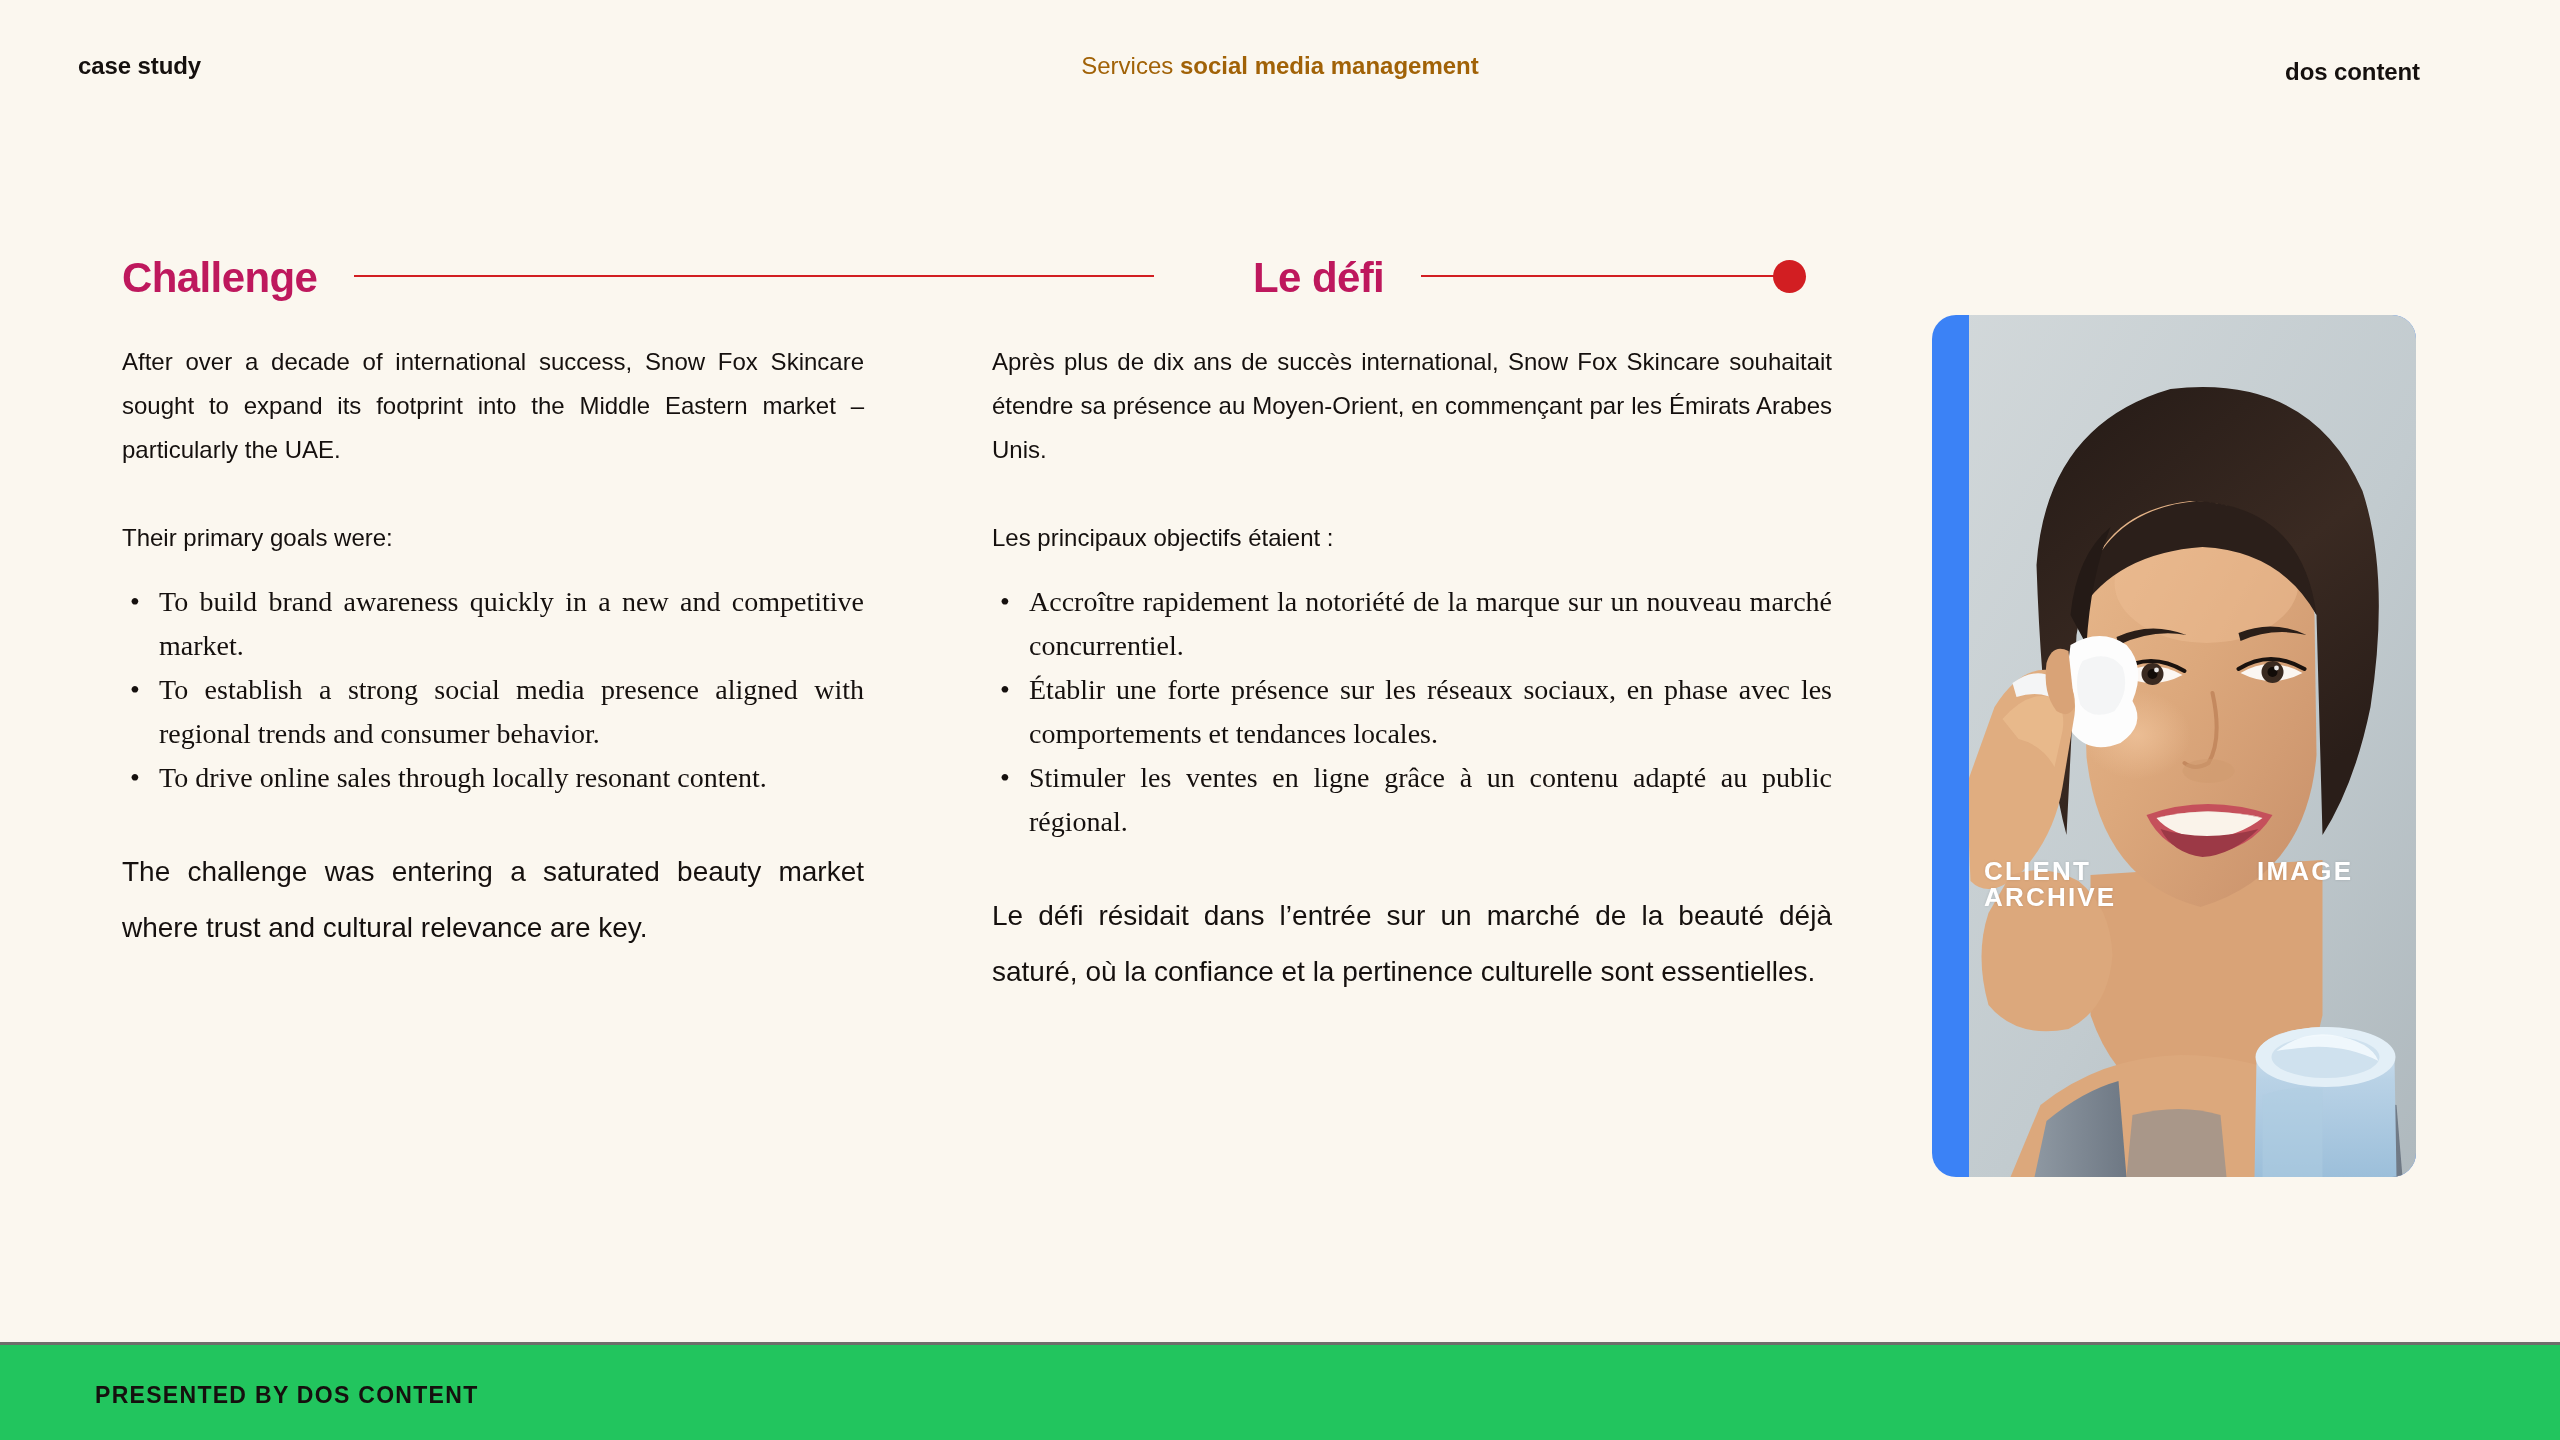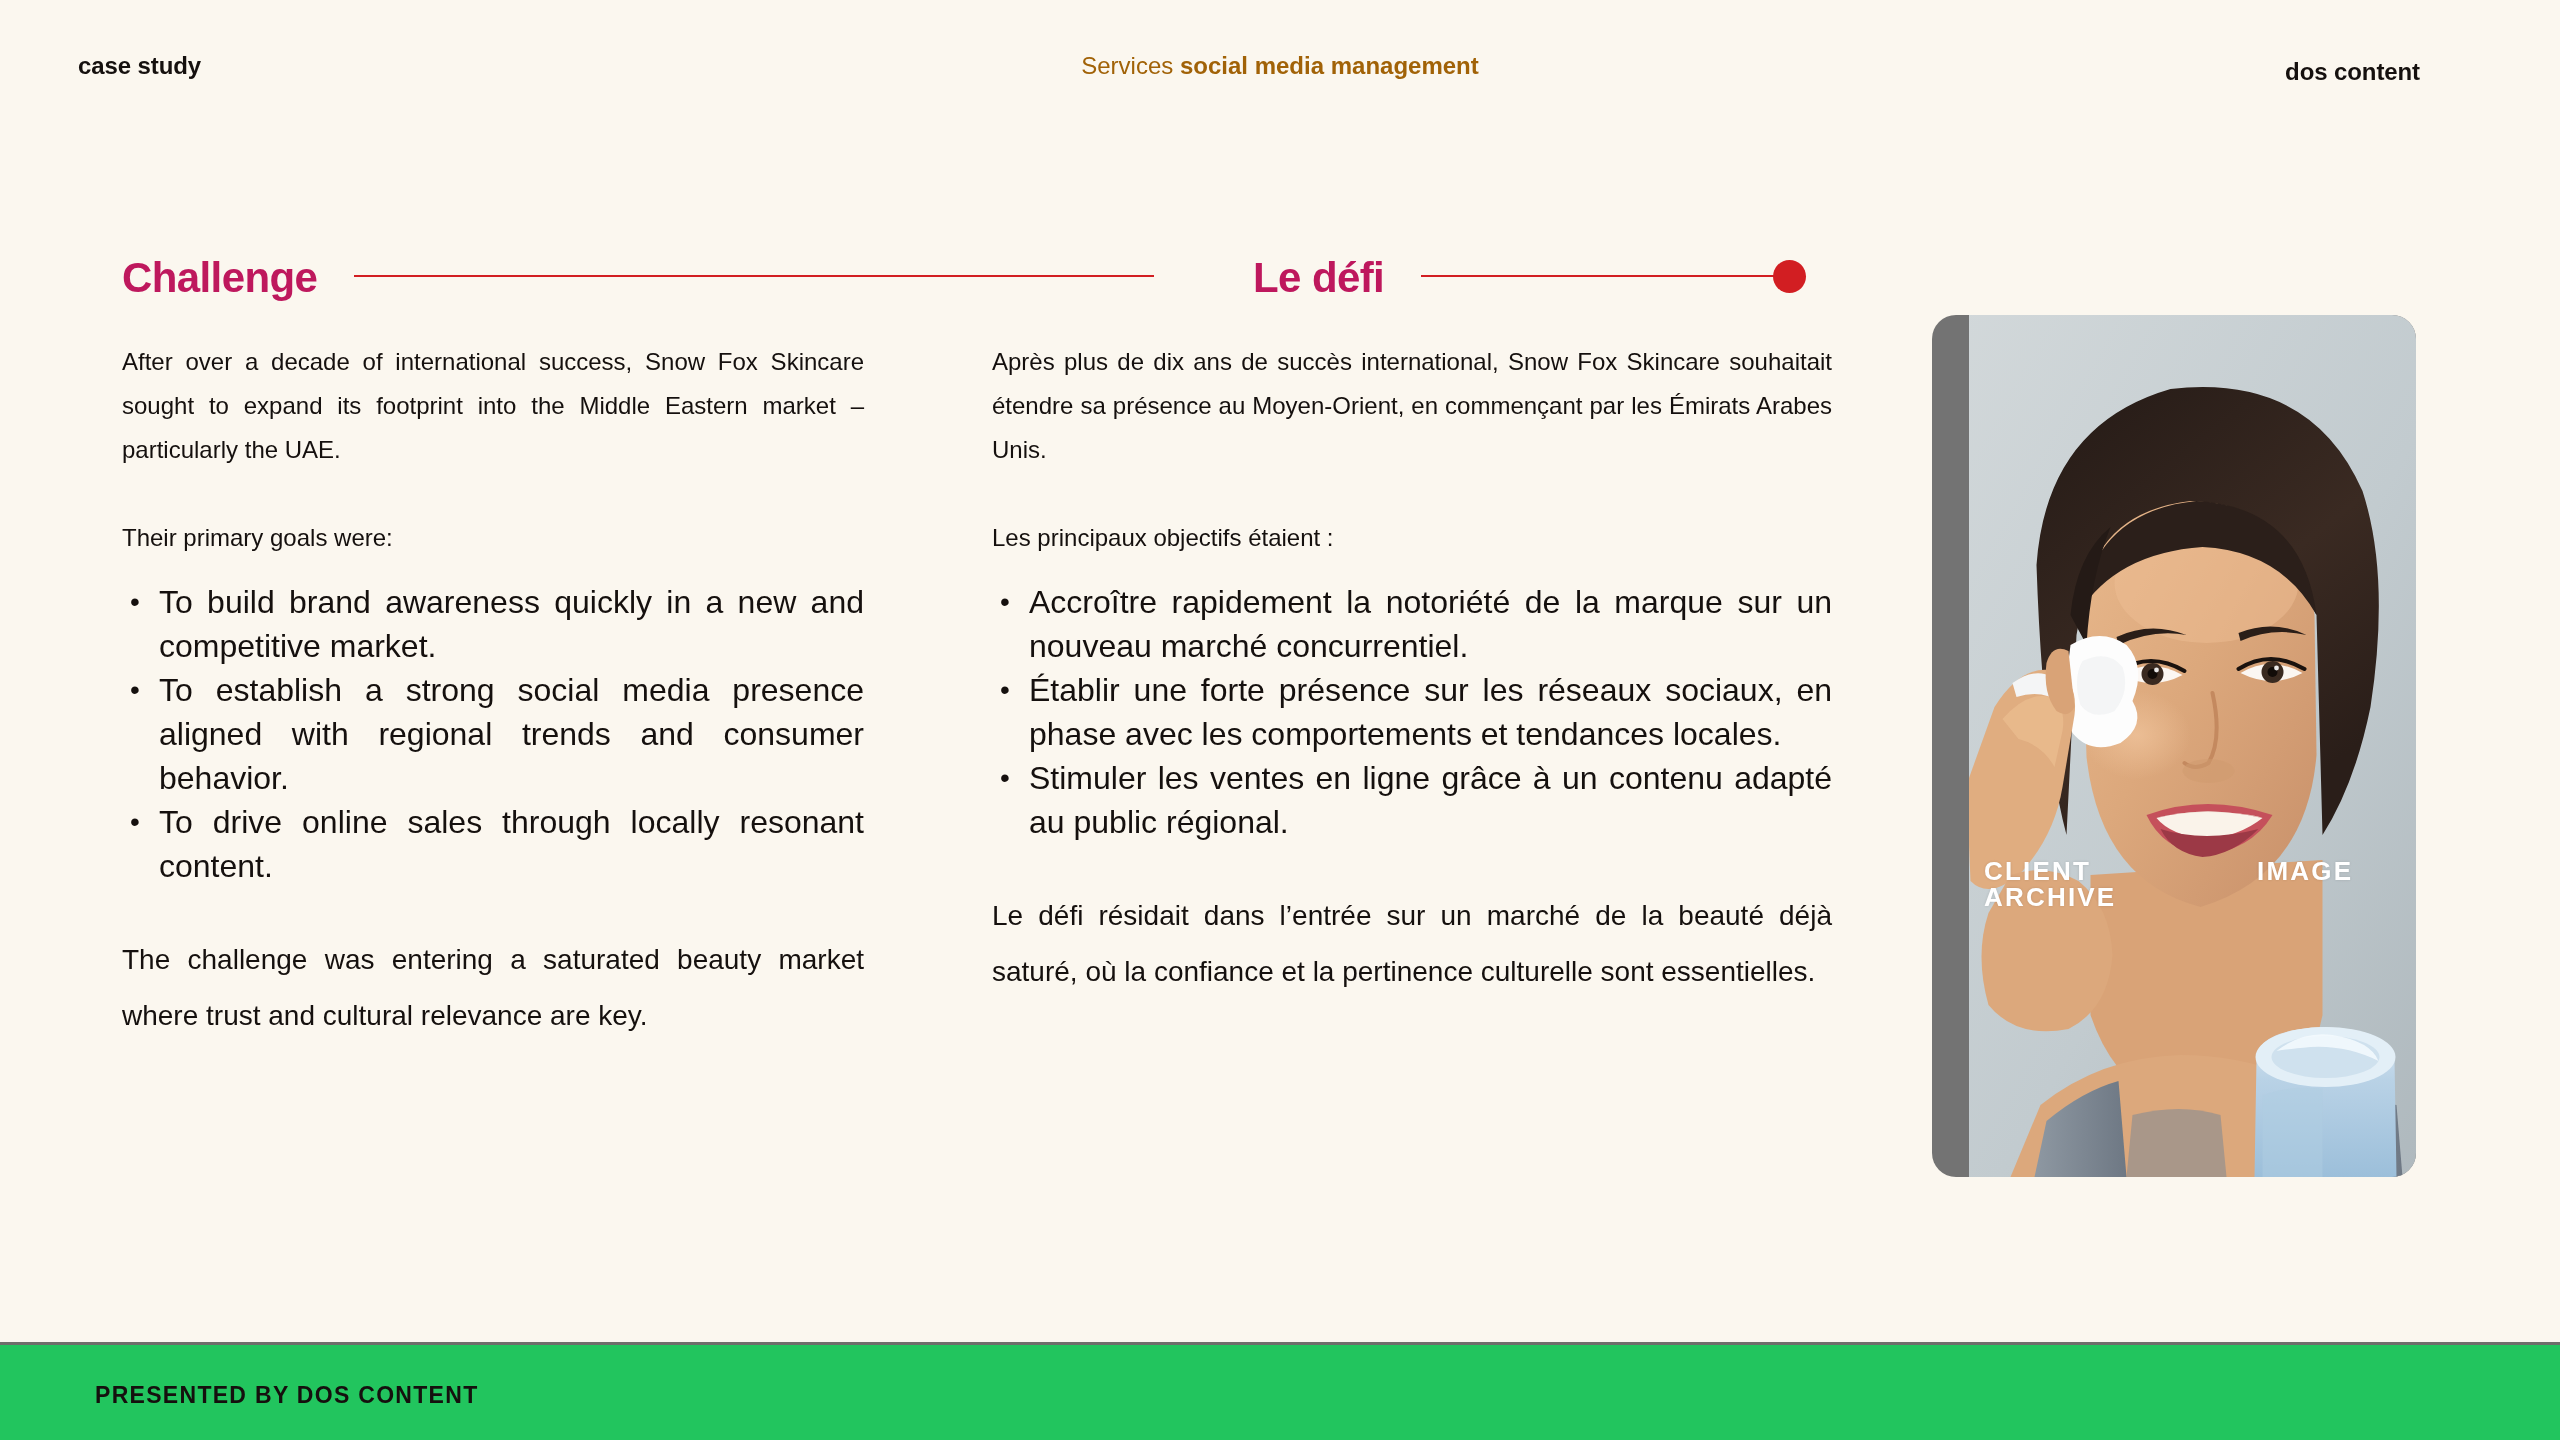--- a/index.html
+++ b/index.html
@@ -112,25 +112,26 @@
   .para.intro { margin-bottom: 20px; }
 
   .bullets {
     list-style: none;
     margin: 0 0 0 0;
     padding: 0;
   }
   .bullets li {
     position: relative;
     padding-left: 37px;
-    font-size: 32px;
+    font-size: 28px;
     line-height: 44px;
     color: #15100E;
     text-align: justify;
     text-justify: inter-word;
+    font-family: Liberation Serif, serif;
   }
   .bullets li::before {
     content: "•";
     position: absolute;
     left: 8px;
     top: 0;
     font-size: 28px;
     line-height: 44px;
     color: #15100E;
   }
@@ -147,21 +148,21 @@
 
   
   .photo {
     position: absolute;
     left: 1932px;
     top: 315px;
     width: 484px;
     height: 862px;
     border-radius: 24px;
     overflow: hidden;
-    background: #737373;
+    background: #3b82f6;
     padding-left: 37px;
   }
   .photo svg { display: block; width: 100%; height: 100%; }
 
   .wm {
     position: absolute;
     color: #FFFFFF;
     font-weight: 700;
     font-size: 26px;
     letter-spacing: 2.2px;

